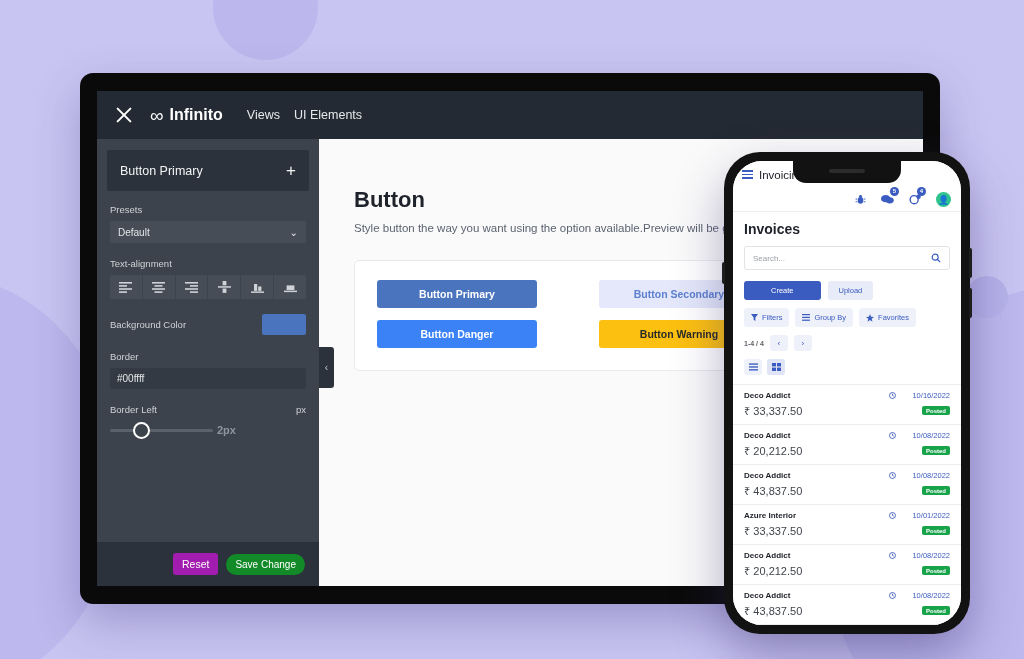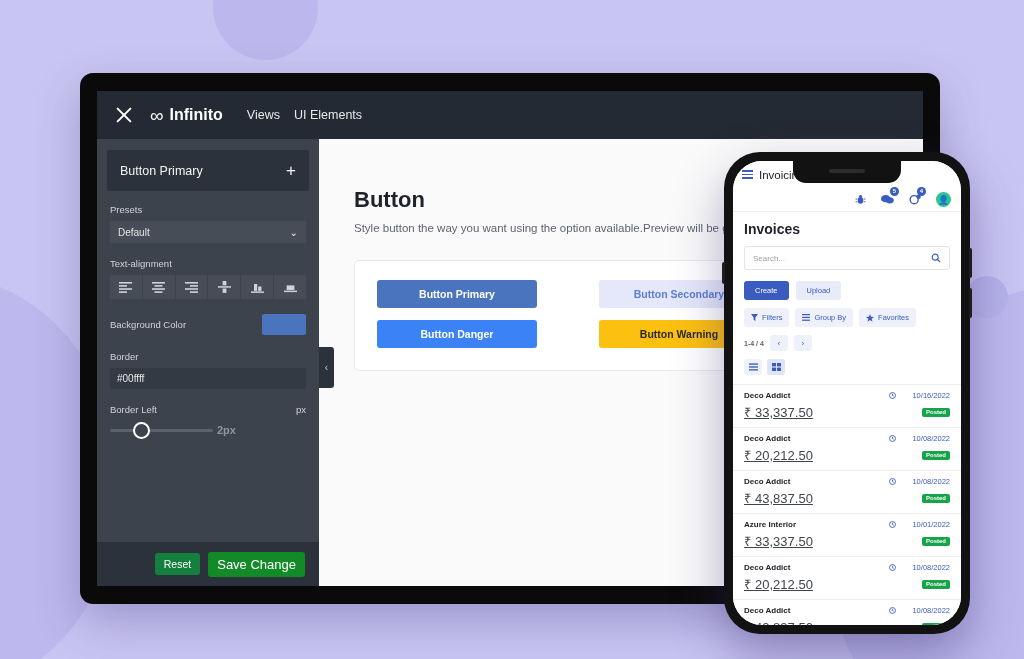--- a/index.html
+++ b/index.html
@@ -120,27 +120,27 @@
     background:#3d434c; border:2.5px solid #ffffff; cursor:pointer;
   }
   .slider-value { color:#8f959e; font-size:11px; font-weight:bold; }
 
   .panel-foot {
     height:44px; background:#2c323b;
     display:flex; align-items:center; justify-content:flex-end;
     gap:8px; padding:0 14px;
   }
   .btn-reset {
-    background:#15803d; color:#fff; font-size:10.5px;
+    background:#a21caf; color:#fff; font-size:10.5px;
     padding:5px 9px; border-radius:3px; border:none; cursor:pointer;
     font-family:inherit;
   }
   .btn-save {
-    background:#128a28; color:#fff; font-size:13px;
-    padding:5px 9px; border-radius:3px; border:none; cursor:pointer;
+    background:#128a28; color:#fff; font-size:10px;
+    padding:5px 9px; border-radius:11px; border:none; cursor:pointer;
     font-family:inherit;
   }
 
   
   .collapse-tab {
     position:absolute; right:-15px; top:208px;
     width:15px; height:41px; background:#2c323b;
     border-radius:0 3px 3px 0;
     display:flex; align-items:center; justify-content:center;
     cursor:pointer; z-index:3;
@@ -233,21 +233,21 @@
   .ph-search {
     height:24px; background:#fff; border:1px solid #e3e3e3; border-radius:3px;
     display:flex; align-items:center; justify-content:space-between;
     padding:0 8px; margin-bottom:11px;
   }
   .ph-search span { font-size:8px; color:#9aa0a6; }
 
   .ph-actions { display:flex; gap:7px; margin-bottom:8px; }
   .ph-btn-primary {
     background:#3a5bbf; color:#fff; font-size:7.5px;
-    padding:5px 11px; border-radius:3px; border:none; cursor:pointer;
+    padding:5px 27px; border-radius:3px; border:none; cursor:pointer;
     font-family:inherit;
   }
   .ph-btn-light {
     background:#e8ecf9; color:#3a5bbf; font-size:7.5px;
     padding:5px 11px; border-radius:3px; border:none; cursor:pointer;
     font-family:inherit;
   }
 
   .ph-filters { display:flex; gap:6px; margin-bottom:8px; }
   .ph-chip {
@@ -273,21 +273,21 @@
 
   .inv-list { border-top:1px solid #ececec; }
   .inv-row {
     padding:6px 11px; border-bottom:1px solid #ececec; cursor:pointer;
     background:#fff;
   }
   .inv-line1 { display:flex; justify-content:space-between; align-items:center; margin-bottom:3px; }
   .inv-partner { font-size:8px; font-weight:bold; color:#22252b; }
   .inv-date { font-size:7.5px; color:#3a5bbf; display:flex; align-items:center; gap:16px; }
   .inv-line2 { display:flex; justify-content:space-between; align-items:center; }
-  .inv-amount { font-size:13px; color:#40454d;text-decoration:underline; }
+  .inv-amount { font-size:11px; color:#40454d; }
   .badge-posted {
     background:#16a34a; color:#fff; font-size:6px; font-weight:bold;
     padding:1.5px 4px; border-radius:2px;
   }
 </style>
 </head>
 <body>
 
 <div class="bg-circle-top"></div>
 <div class="bg-arc-left"></div>

